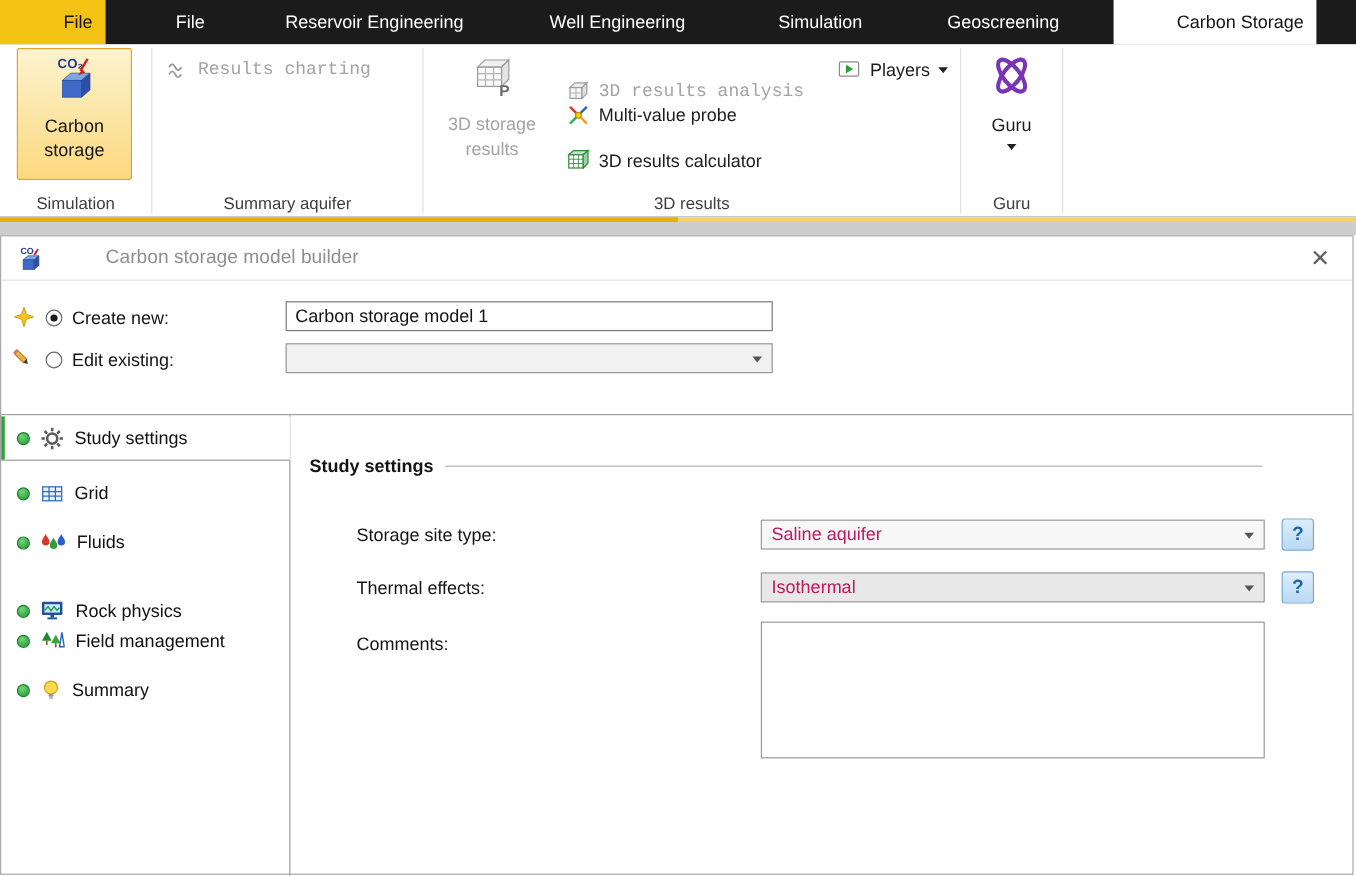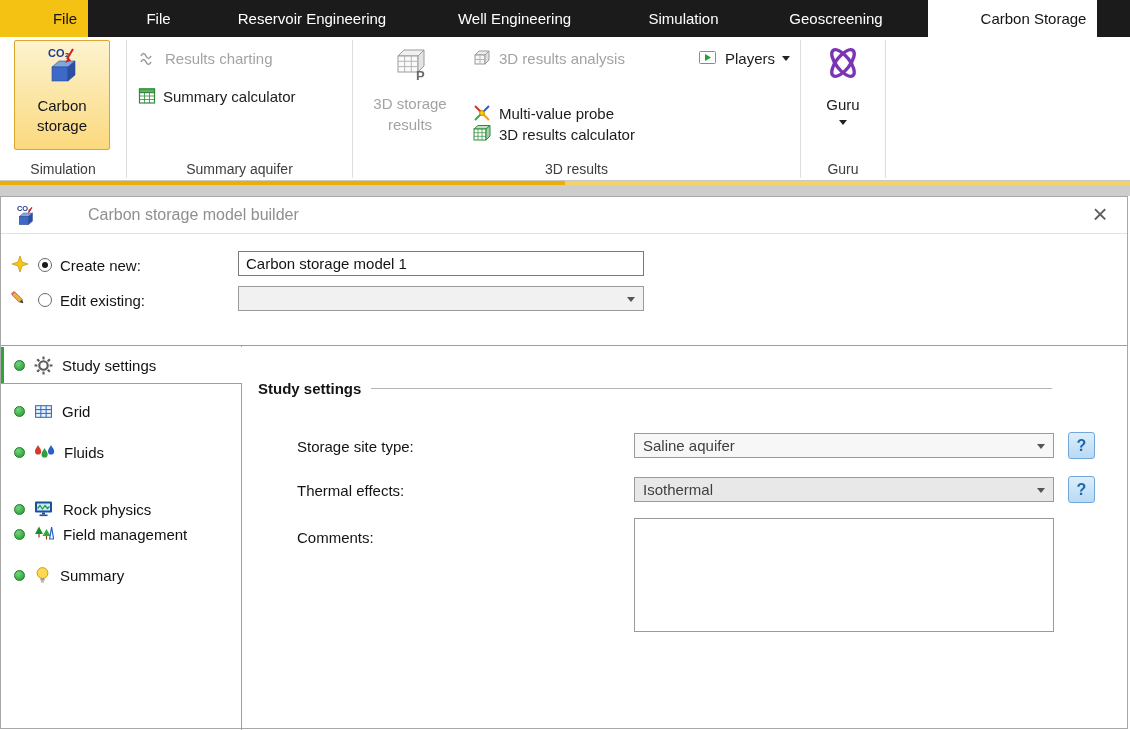--- a/index.html
+++ b/index.html
@@ -20,21 +20,21 @@
   .vsep { position:absolute; top:3px; height:138px; width:1px; background:#dedede; }
   .grp  { position:absolute; top:122px; height:20px; line-height:20px;
           font-size:14px; color:#3d3d3d; text-align:center; }
   .bigbtn { position:absolute; left:14px; top:3px; width:96px; height:110px;
             background:linear-gradient(#fdf3cf,#fbd97e); border:1px solid #dba62e;
             border-radius:2px; display:flex; flex-direction:column; align-items:center; }
   .bigbtn .cap { font-size:15px; line-height:20px; color:#151515; text-align:center;
                  margin-top:9px; width:82px; }
   .rbtn { position:absolute; height:24px; display:flex; align-items:center; gap:7px;
           font-size:15px; color:#1c1c1c; white-space:nowrap; }
-  .rbtn.disabled { color:#a3a3a3; }
+  .rbtn.disabled { color:#a3a3a3;font-family:Liberation Mono, monospace; }
   .stackbtn { position:absolute; left:355px; top:5px; width:110px; display:flex;
               flex-direction:column; align-items:center; }
   .stackbtn .cap { font-size:15px; line-height:21px; color:#a3a3a3; text-align:center;
                    margin-top:11px; width:92px; }
   .gurubtn { position:absolute; left:801px; top:3px; width:84px; display:flex;
              flex-direction:column; align-items:center; }
   .gurubtn .cap { font-size:15px; color:#1c1c1c; margin-top:10px; }
   .dcaret { width:0; height:0; border-left:4px solid transparent;
             border-right:4px solid transparent; border-top:5px solid #222; }
   .gurubtn .dcaret { margin-top:7px; }
@@ -55,21 +55,21 @@
 
   .radio { position:absolute; width:14px; height:14px; border:1px solid #6a6a6a;
            border-radius:50%; background:#fff; }
   .radio.sel::after { content:""; position:absolute; left:3px; top:3px; width:6px;
            height:6px; border-radius:50%; background:#1a1a1a; }
   .flabel { position:absolute; font-size:15px; height:20px; line-height:20px; color:#141414; }
   .txt { position:absolute; left:237px; top:54px; width:406px; height:25px;
          border:1px solid #7a7a7a; font-family:inherit; font-size:15px; padding:0 7px;
          color:#141414; background:#fff; }
   .combo { position:absolute; height:25px; border:1px solid #9a9a9a; background:#f7f7f7;
-           display:flex; align-items:center; font-size:15px; color:#404040;
+           display:flex; align-items:center; font-size:15px; color:#be185d;
            padding:0 24px 0 8px; }
   .chev { position:absolute; right:8px; top:50%; margin-top:-2px; width:0; height:0;
           border-left:4px solid transparent; border-right:4px solid transparent;
           border-top:5px solid #555; }
 
   
   .panel-topline { position:absolute; left:0; top:148px; width:1126px; height:1px; background:#9f9f9f; }
   .panel-vline   { position:absolute; left:240px; top:149px; width:1px; height:384px; background:#9f9f9f; }
   .panel-vgap    { position:absolute; left:240px; top:150px; width:1px; height:36px; background:#fff; }
   .side-item { position:absolute; left:0; width:189px; height:40px; display:flex;
@@ -124,59 +124,48 @@
   <div class="grp" style="left:0;width:126px">Simulation</div>
   <div class="vsep" style="left:126px"></div>
 
   <div class="rbtn disabled" style="left:138px;top:9px">
     <svg width="20" height="18" viewBox="0 0 20 18">
       <path d="M3 7 q2.5 -5 5 0 t5 0" fill="none" stroke="#9a9a9a" stroke-width="1.6"></path>
       <path d="M3 13 q2.5 -5 5 0 t5 0" fill="none" stroke="#9a9a9a" stroke-width="1.6"></path>
     </svg>
     <span>Results charting</span>
   </div>
-  <div class="rbtn" style="left:138px;top:47px">
-    <svg width="18" height="18" viewBox="0 0 18 18">
-      <rect x="1.5" y="2" width="15" height="14" fill="#fff" stroke="#2e8b3a" stroke-width="1.2"></rect>
-      <rect x="1.5" y="2" width="15" height="3.6" fill="#5fae69" stroke="#2e8b3a" stroke-width="1.2"></rect>
-      <line x1="6.5" y1="5.6" x2="6.5" y2="16" stroke="#2e8b3a" stroke-width="0.8"></line>
-      <line x1="11.5" y1="5.6" x2="11.5" y2="16" stroke="#2e8b3a" stroke-width="0.8"></line>
-      <line x1="1.5" y1="9" x2="16.5" y2="9" stroke="#2e8b3a" stroke-width="0.8"></line>
-      <line x1="1.5" y1="12.5" x2="16.5" y2="12.5" stroke="#2e8b3a" stroke-width="0.8"></line>
-    </svg>
-    <span>Summary calculator</span>
-  </div>
   <div class="grp" style="left:127px;width:225px">Summary aquifer</div>
   <div class="vsep" style="left:352px"></div>
 
   <div class="stackbtn">
     <svg width="40" height="40" viewBox="0 0 40 40">
       <polygon points="8,14 14,8 34,8 28,14" fill="#f0f0f0" stroke="#9a9a9a"></polygon>
       <rect x="8" y="14" width="20" height="16" fill="#fafafa" stroke="#9a9a9a"></rect>
       <polygon points="28,14 34,8 34,24 28,30" fill="#e4e4e4" stroke="#9a9a9a"></polygon>
       <line x1="14.6" y1="14" x2="14.6" y2="30" stroke="#b5b5b5"></line>
       <line x1="21.3" y1="14" x2="21.3" y2="30" stroke="#b5b5b5"></line>
       <line x1="8" y1="19.3" x2="28" y2="19.3" stroke="#b5b5b5"></line>
       <line x1="8" y1="24.6" x2="28" y2="24.6" stroke="#b5b5b5"></line>
       <text x="26" y="38" font-size="13" font-weight="bold" fill="#6a6a6a">P</text>
     </svg>
     <div class="cap">3D storage results</div>
   </div>
 
-  <div class="rbtn disabled" style="left:472px;top:9px">
+  <div class="rbtn disabled" style="left:472px;top:27px">
     <svg width="20" height="20" viewBox="0 0 20 20">
       <polygon points="3,7 7,3 17,3 13,7" fill="#ededed" stroke="#9a9a9a"></polygon>
       <rect x="3" y="7" width="10" height="9" fill="#f7f7f7" stroke="#9a9a9a"></rect>
       <polygon points="13,7 17,3 17,12 13,16" fill="#e0e0e0" stroke="#9a9a9a"></polygon>
       <line x1="8" y1="7" x2="8" y2="16" stroke="#b5b5b5"></line>
       <line x1="3" y1="11.5" x2="13" y2="11.5" stroke="#b5b5b5"></line>
     </svg>
     <span>3D results analysis</span>
   </div>
-  <div class="rbtn" style="left:472px;top:64px">
+  <div class="rbtn" style="left:472px;top:47px">
     <svg width="20" height="20" viewBox="0 0 20 20">
       <line x1="10" y1="10" x2="3" y2="3" stroke="#d0342c" stroke-width="2"></line>
       <line x1="10" y1="10" x2="17" y2="3" stroke="#2b5fc7" stroke-width="2"></line>
       <line x1="10" y1="10" x2="3" y2="17" stroke="#2fae4a" stroke-width="2"></line>
       <line x1="10" y1="10" x2="17" y2="17" stroke="#f0a020" stroke-width="2"></line>
       <circle cx="10" cy="10" r="2.4" fill="#ffd000" stroke="#c09000"></circle>
     </svg>
     <span>Multi-value probe</span>
   </div>
   <div class="rbtn" style="left:472px;top:85px">

